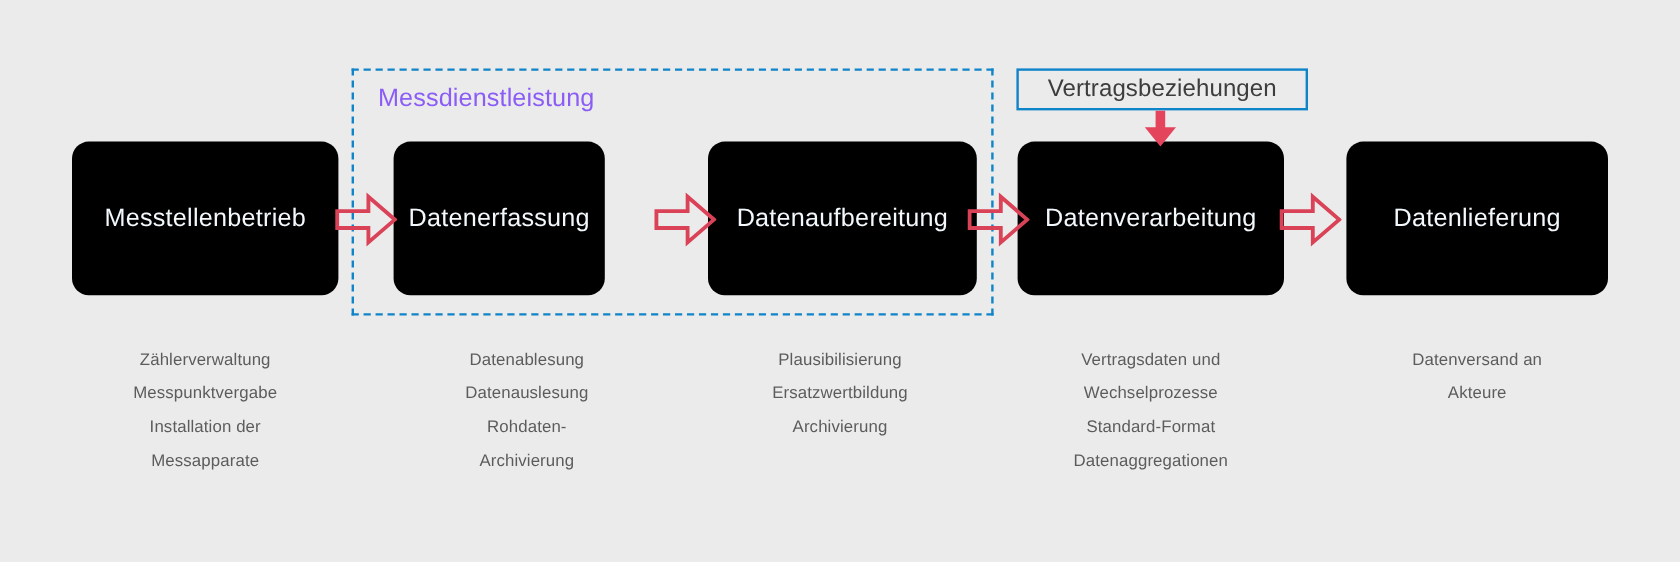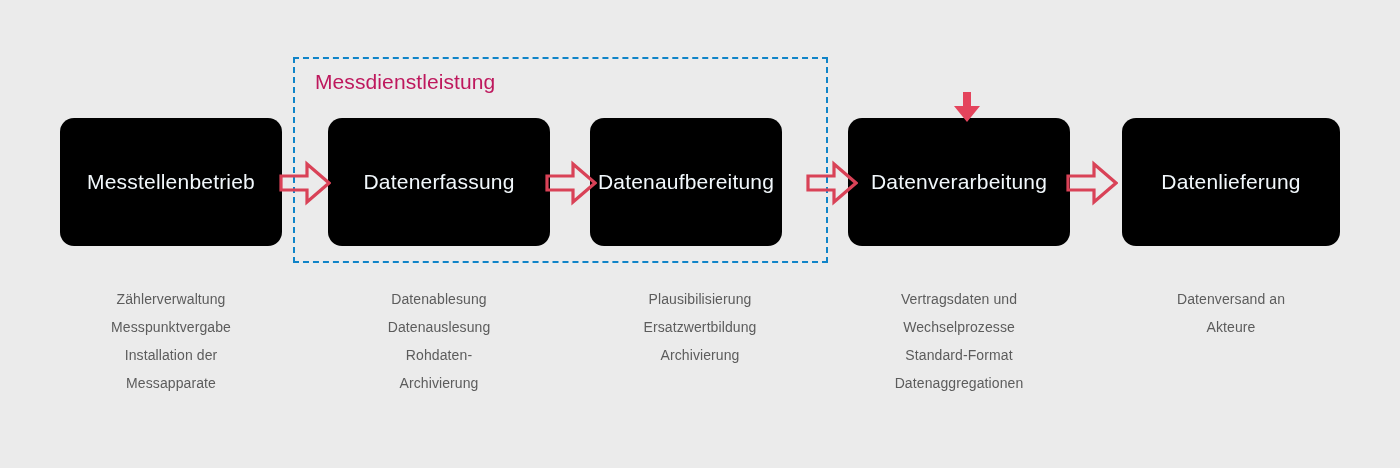--- a/index.html
+++ b/index.html
@@ -30,21 +30,21 @@
     height: 206px;
     border: 2.5px dashed #1084c8;
     box-sizing: border-box;
     background: transparent;
   }
   .group-frame-label {
     position: absolute;
     left: 315px;
     top: 70px;
     font-size: 21px;
-    color: #be185d;
+    color: #8b5cf6;
     letter-spacing: 0.1px;
     white-space: nowrap;
   }
 
   
   .proc-box {
     position: absolute;
     top: 118px;
     height: 128px;
     background: #000000;
@@ -57,22 +57,22 @@
   .proc-box-label {
     color: #f2f8fc;
     font-size: 21px;
     font-weight: 400;
     letter-spacing: 0.2px;
     text-align: center;
     white-space: nowrap;
   }
 
   .box-0 { left: 60px;   width: 222px; }
-  .box-1 { left: 328px;  width: 222px; }
-  .box-2 { left: 590px;  width: 192px; }
+  .box-1 { left: 328px;  width: 176px; }
+  .box-2 { left: 590px;  width: 224px; }
   .box-3 { left: 848px;  width: 222px; }
   .box-4 { left: 1122px; width: 218px; }
 
   
   .arrow-right {
     position: absolute;
     top: 160px;
     width: 52px;
     height: 46px;
   }
@@ -167,20 +167,23 @@
     <svg viewBox="0 0 52 46" xmlns="http://www.w3.org/2000/svg">
       <path d="M2 16 L28 16 L28 4 L50 23 L28 42 L28 30 L2 30 Z" fill="none" stroke="#d94257" stroke-width="3.2" stroke-linejoin="miter"></path>
     </svg>
   </div>
   <div class="arrow-right arr-3">
     <svg viewBox="0 0 52 46" xmlns="http://www.w3.org/2000/svg">
       <path d="M2 16 L28 16 L28 4 L50 23 L28 42 L28 30 L2 30 Z" fill="none" stroke="#d94257" stroke-width="3.2" stroke-linejoin="miter"></path>
     </svg>
   </div>
 
+  <div class="callout-box">
+    <span class="callout-label">Vertragsbeziehungen</span>
+  </div>
   <div class="arrow-down">
     <svg viewBox="0 0 34 30" xmlns="http://www.w3.org/2000/svg">
       <path d="M13 0 L21 0 L21 14 L30 14 L17 30 L4 14 L13 14 Z" fill="#e4445c"></path>
     </svg>
   </div>
 
   <div class="caption cap-0">
     <div>Zählerverwaltung</div>
     <div>Messpunktvergabe</div>
     <div>Installation der</div>

